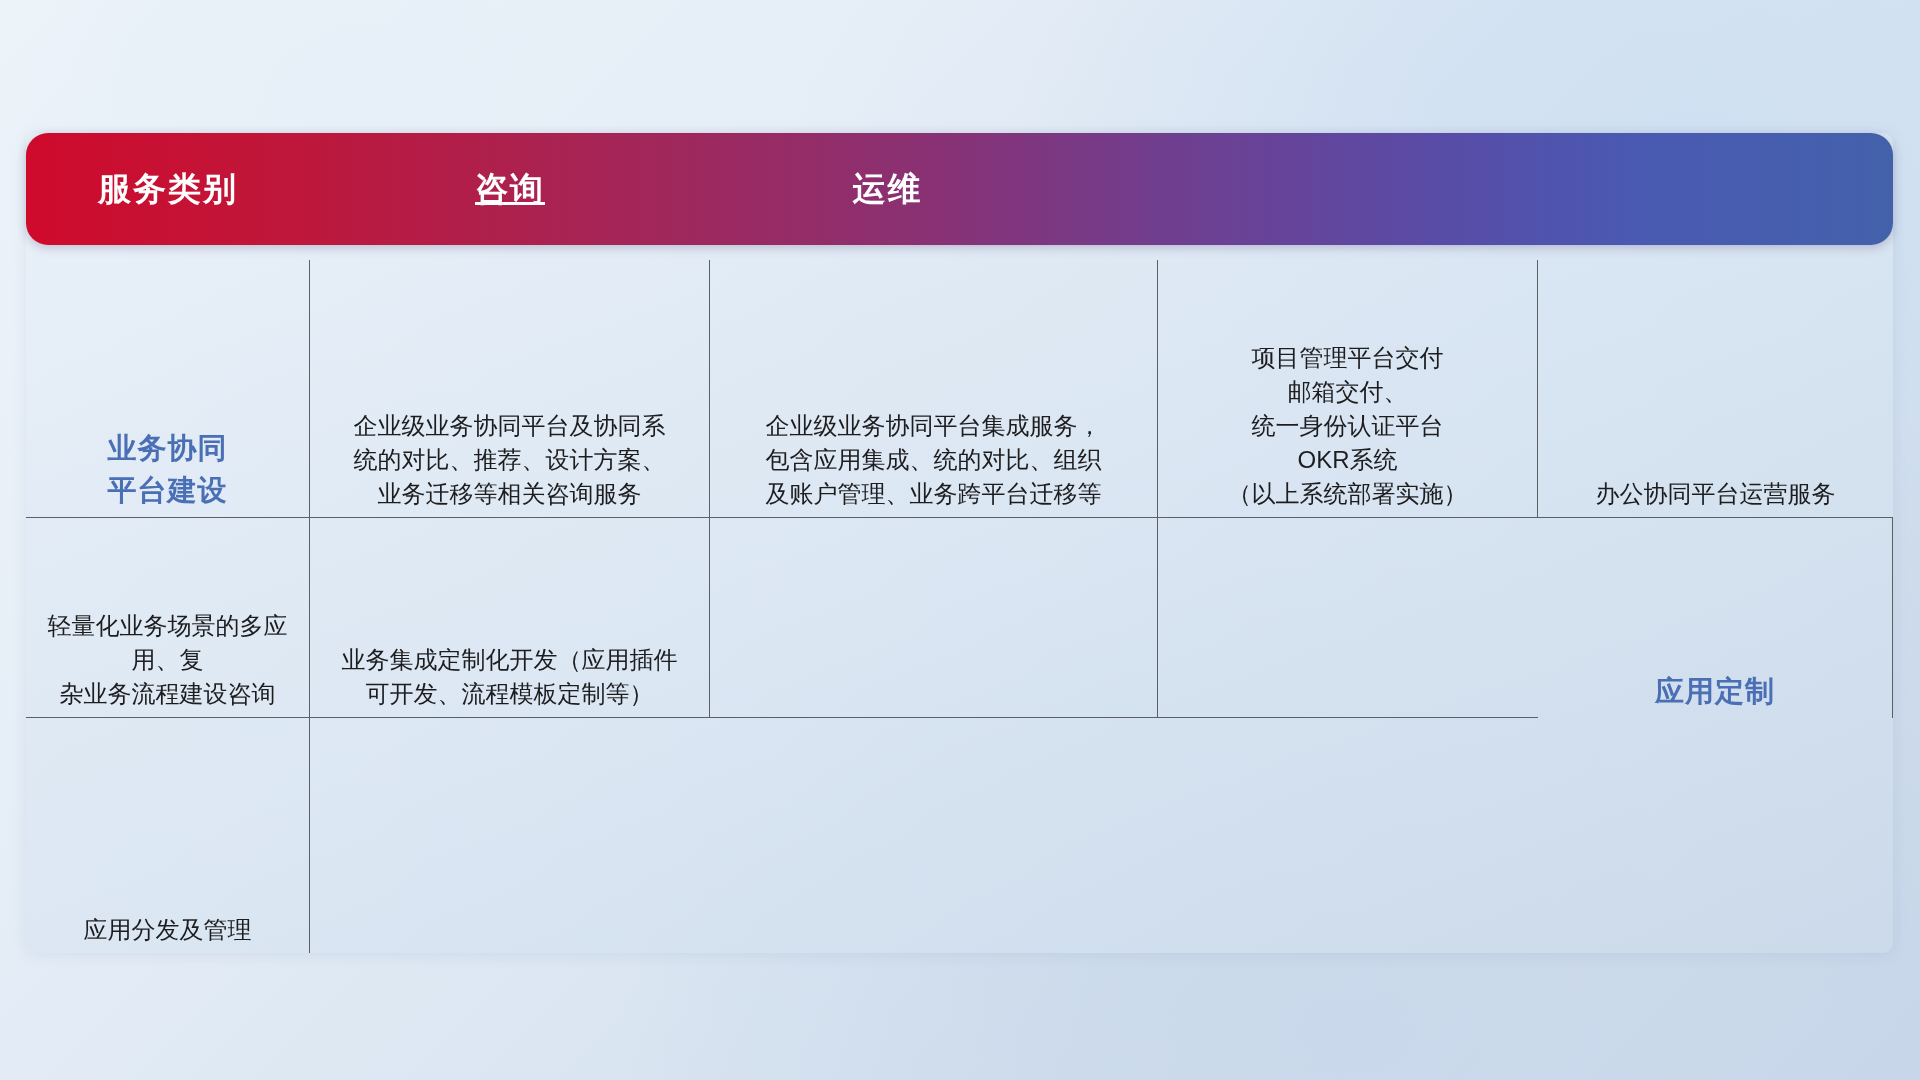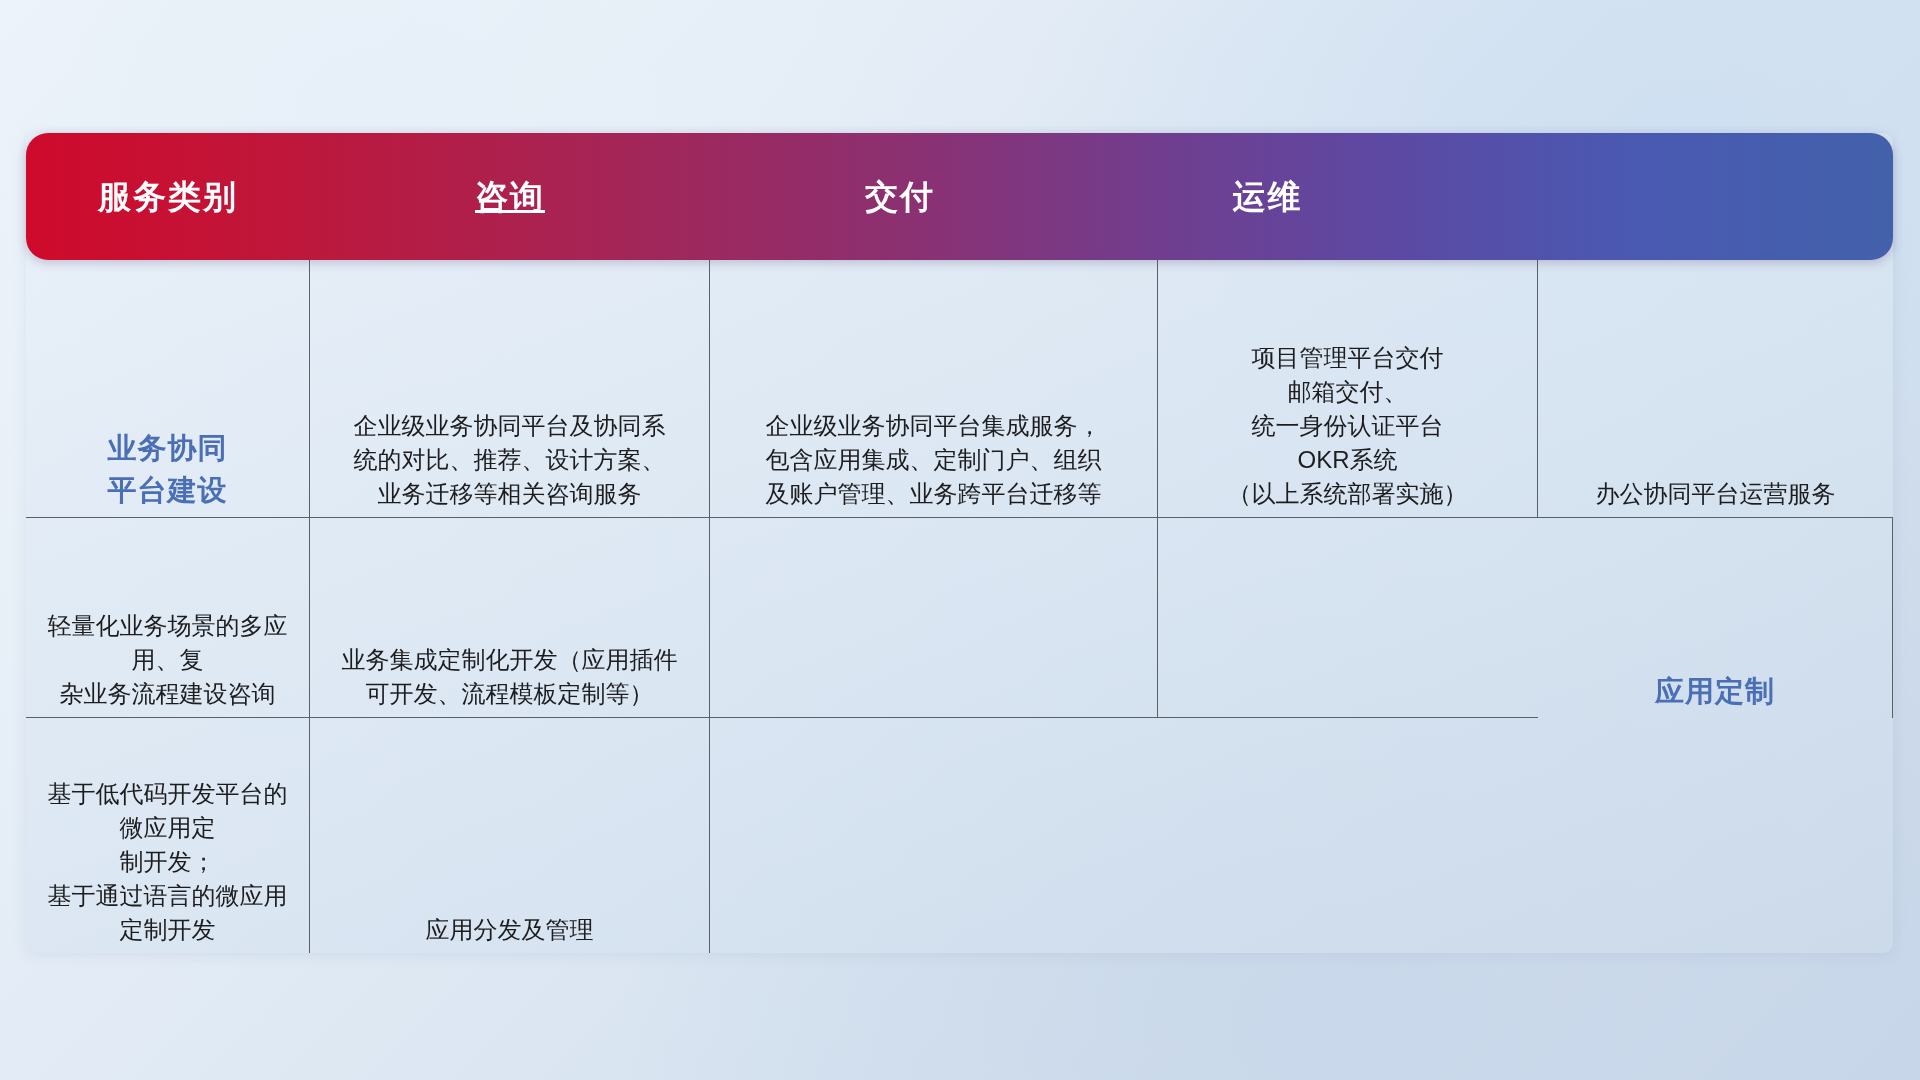--- a/index.html
+++ b/index.html
@@ -38,21 +38,21 @@
     height: 820px;
     background: linear-gradient(160deg, rgba(233,240,248,0.82) 0%, rgba(219,231,243,0.78) 45%, rgba(205,219,235,0.74) 100%);
     border-radius: 10px;
     box-shadow: 0 2px 14px rgba(120,140,165,0.15);
   }
   .header-row {
     position: absolute;
     left: 0;
     top: 0;
     width: 1867px;
-    height: 127px;
+    height: 112px;
     border-radius: 22px;
     background: linear-gradient(90deg, #cf0a2c 0%, #c01639 13%, #a72454 30%, #8a3173 48%, #6e3f91 62%, #5b4aa4 74%, #4a59b2 86%, #4361ab 100%);
     display: flex;
     align-items: center;
     z-index: 3;
     box-shadow: 0 3px 10px rgba(80,60,110,0.25);
   }
   .header-cell {
     color: #ffffff;
     font-size: 33px;
@@ -105,38 +105,37 @@
 </head>
 <body>
 
 <div class="page">
   <div class="table-wrap">
     <div class="table-body"></div>
 
     <div class="header-row">
       <div class="header-cell h0">服务类别</div>
       <div class="header-cell h1">咨询</div>
-      <div class="header-cell h3">交付</div>
       <div class="header-cell h4">运维</div>
     </div>
 
     <div class="grid">
 
       <div class="cell">
         <span class="cat cell-text">业务协同
 平台建设</span>
       </div>
       <div class="cell">
         <span class="cell-text">企业级业务协同平台及协同系
 统的对比、推荐、设计方案、
 业务迁移等相关咨询服务</span>
       </div>
       <div class="cell">
         <span class="cell-text">企业级业务协同平台集成服务，
-包含应用集成、定制门户、组织
+包含应用集成、统的对比、组织
 及账户管理、业务跨平台迁移等</span>
       </div>
       <div class="cell">
         <span class="cell-text">项目管理平台交付
 邮箱交付、
 统一身份认证平台
 OKR系统
 （以上系统部署实施）</span>
       </div>
       <div class="cell no-right">
@@ -155,25 +154,20 @@
         <span class="cell-text"></span>
       </div>
       <div class="cell no-right">
         <span class="cell-text"></span>
       </div>
 
       <div class="cell row-last">
         <span class="cat cell-text">应用定制</span>
       </div>
       <div class="cell row-last">
-        <span class="cell-text">基于低代码开发平台的微应用定
-制开发；
-基于通过语言的微应用定制开发</span>
-      </div>
-      <div class="cell row-last">
         <span class="cell-text">应用分发及管理</span>
       </div>
       <div class="cell row-last no-right">
         <span class="cell-text"></span>
       </div>
     </div>
   </div>
 </div>
 
 </body></html>

